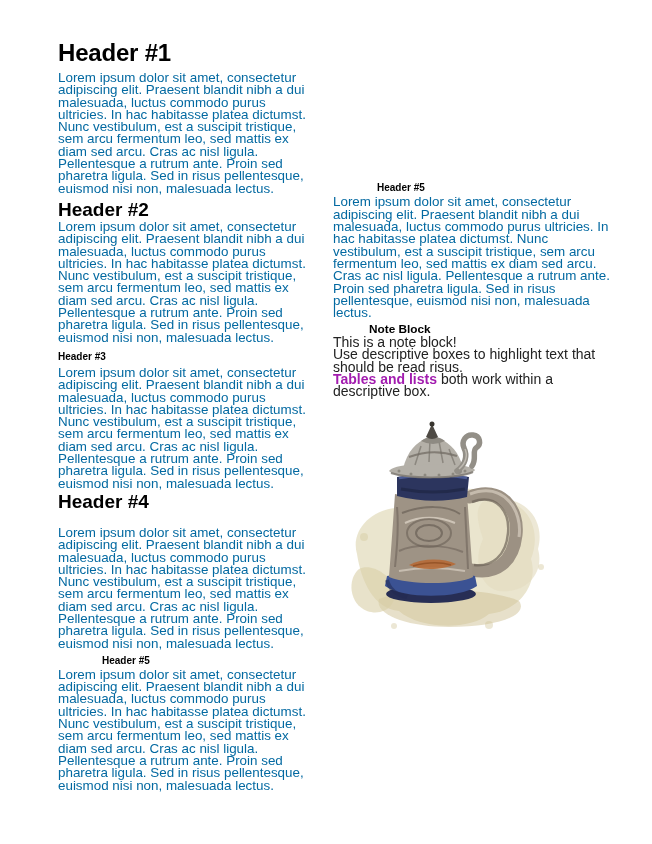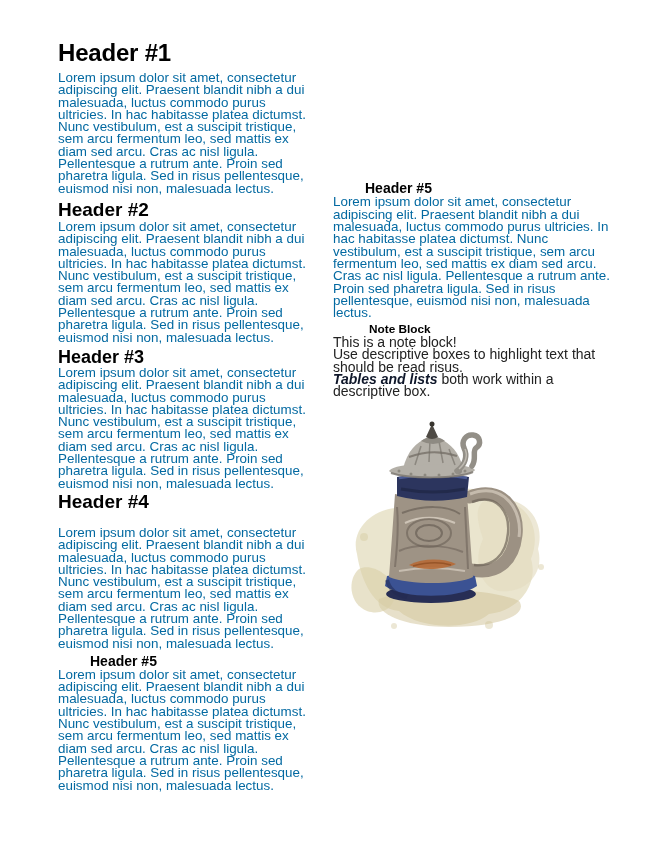--- a/index.html
+++ b/index.html
@@ -10,30 +10,30 @@
   }
   .page { position:relative; width:652px; height:844px; background:#ffffff; }
   .columns { display:flex; padding:40px 20px 0 58px; gap:17px; box-sizing:border-box;align-items:center; }
   .col { flex:none; }
   .col-left  { width:258px; }
   .col-right { width:279px; }
 
   h1,h2,h3,h4,h5 { color:#000000; font-weight:700; }
   h1 { font-size:24px;   line-height:25px; margin:0 0 7px 0; letter-spacing:-0.2px; }
   h2 { font-size:19px;   line-height:19px; margin:5px 0 2px 0; }
-  h3 { font-size:18px; line-height:16px; margin:5px 0 2px 0; }
+  h3 { font-size:10px; line-height:16px; margin:5px 0 2px 0; }
   h4 { font-size:19px; line-height:14px; margin:5px 0 18px 0; }
-  h5 { font-size:14px; line-height:12px; margin:5px 0 2px 4px;padding-left:28px; }
+  h5 { font-size:10px; line-height:12px; margin:5px 0 2px 16px;padding-left:28px; }
 
   p  { font-size:13.4px; line-height:12.3px; margin:0; color:#0369a1; }
   .col-right h5 { margin-top:0; }
 
   .note-title { font-size:11.8px; line-height:12.5px; font-weight:700; color:#000000; margin-top:4px;padding-left:36px; }
   .note-text  { font-size:14px; line-height:12.3px; color:#222222; }
-  .note-text strong { color:#0f172a;font-style:italic; }
+  .note-text strong { color:#a21caf; }
 
   .stein { display:block; margin:22px 0 0 6px; }
 </style>
 </head>
 <body>
 
 <div class="page">
   <div class="columns">
 
     <div class="col col-left">

